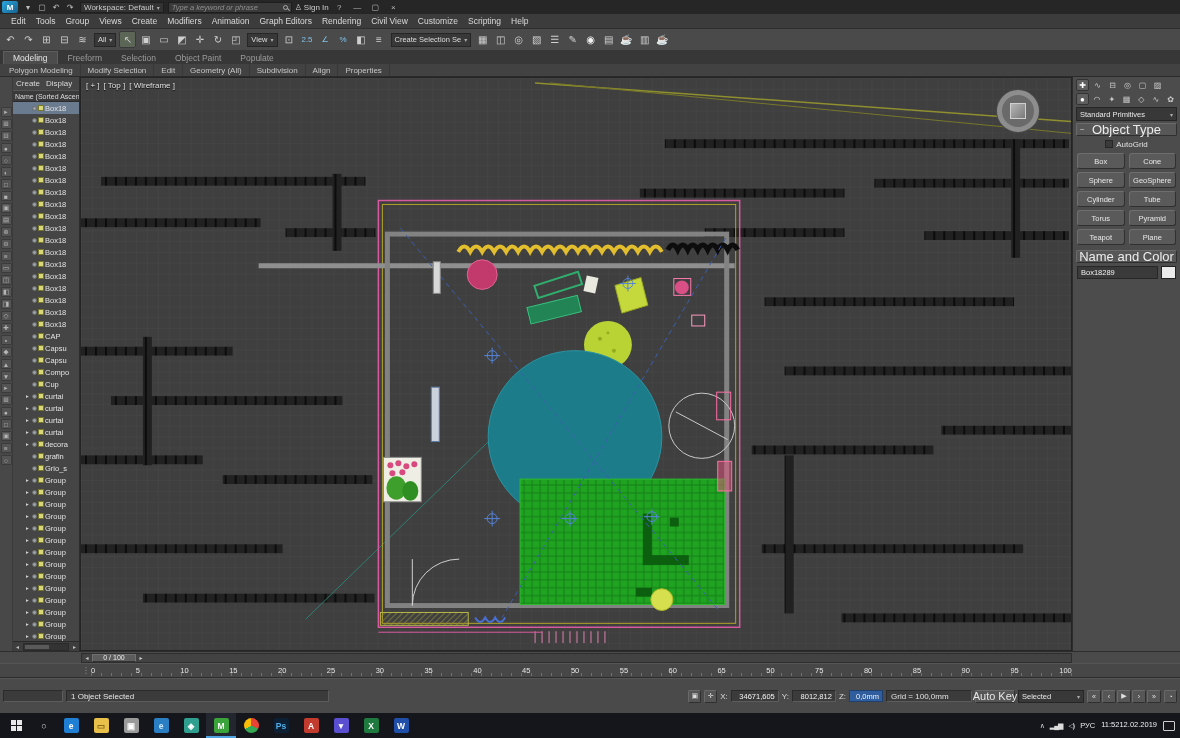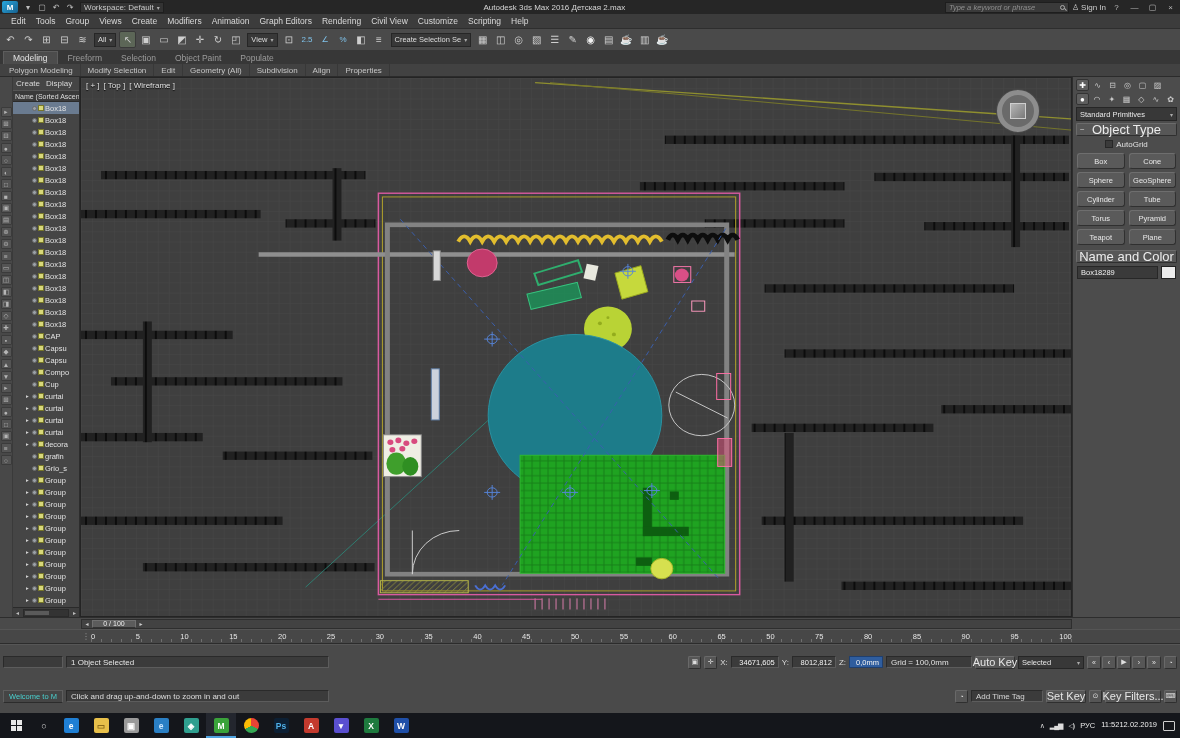--- a/index.html
+++ b/index.html
@@ -148,21 +148,20 @@
 
     <span class="qa-icon">▾</span>
         <span class="qa-icon">▢</span>
         <span class="qa-icon">↶</span>
         <span class="qa-icon">↷</span>
       </span>
     <span class="workspace-dd">
       <span>Workspace: Default</span>
       <span class="dd-arrow">▾</span>
     </span>
-    <span class="tb-title">Autodesk 3ds Max 2016   Детская 2.max</span>
     <span class="tb-rt">
       <span class="search-wrap">
         <input class="search-input" placeholder="Type a keyword or phrase" style="">
         <span class="mag"></span>
       </span>
       <span class="signin">
         <span>♙</span>
         <span>Sign In</span>
       </span>
       <span class="win-btn">?</span>
@@ -898,31 +897,20 @@
 
     <span class="pb-btn">«</span>
         <span class="pb-btn">‹</span>
         <span class="pb-btn">▶</span>
         <span class="pb-btn">›</span>
         <span class="pb-btn">»</span>
       </span>
     <span class="mini-btn">◔</span>
   </div>
 
-  <div class="status2">
-    <span class="welcome-btn">Welcome to M</span>
-    <span class="sunken hint-field">Click and drag up-and-down to zoom in and out</span>
-    <span class="flex1"></span>
-    <span class="mini-btn">◔</span>
-    <span class="sunken timetag-field">Add Time Tag</span>
-    <span class="btn setkey">Set Key</span>
-    <span class="mini-btn">⊙</span>
-    <span class="btn keyfilters">Key Filters...</span>
-    <span class="mini-btn">⌨</span>
-  </div>
 
   <div class="taskbar">
     <span class="tb-start">
         <span class="winlogo"></span>
       </span>
     <span class="task-search">○</span>
     <span class="task-icons">
 
         <span class="task-icon">
           <span class="app-sq" style="background: rgb(31, 127, 212); color: rgb(255, 255, 255);">e</span>

